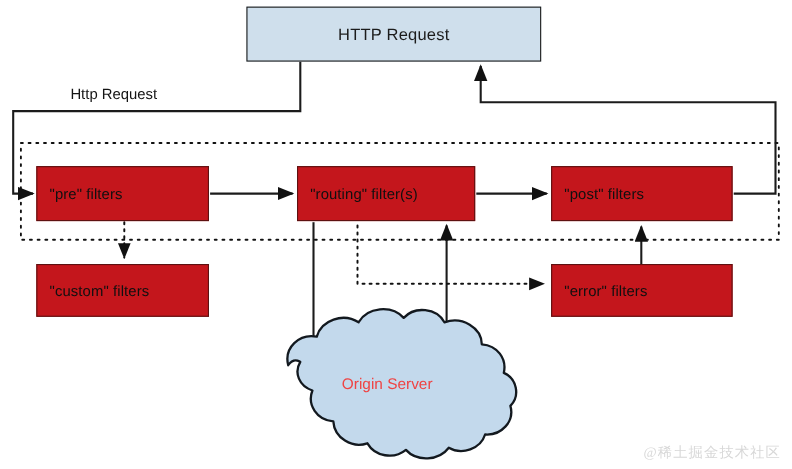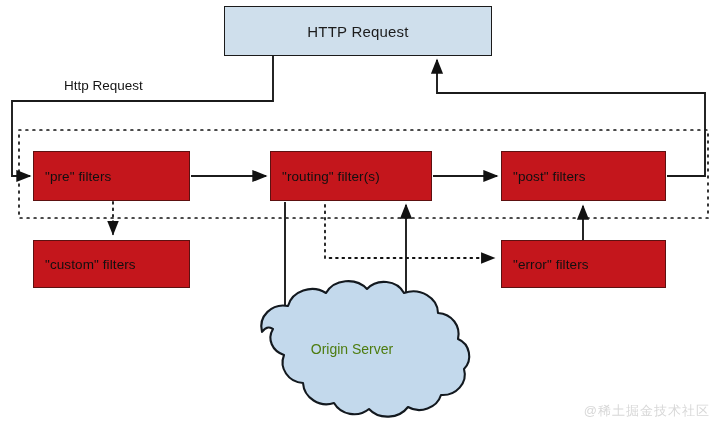--- a/index.html
+++ b/index.html
@@ -30,27 +30,27 @@
   .error-box{left:501px;top:240px;width:165px;height:48px;}
 
   .edge-label{
     position:absolute;font-size:13.5px;color:#141414;white-space:nowrap;
   }
   .lbl-request{left:64px;top:78px;}
   .lbl-response{left:521px;top:72px;}
 
   .cloud-label{
     position:absolute;left:262px;top:341px;width:180px;text-align:center;
-    font-size:14px;color:#4d7c0f;
+    font-size:14px;color:#ef4444;
   }
 
   .watermark{
     position:absolute;right:10px;bottom:6px;
     font-size:13px;color:#d8d8d8;letter-spacing:1px;
-    font-family:Liberation Sans, sans-serif;
+    font-family:Liberation Serif, serif;
   }
 </style>
 </head>
 <body>
 
 <div id="stage">
 
   <svg id="wires" viewBox="0 0 720 426" xmlns="http://www.w3.org/2000/svg">
     <defs>
       <marker id="arrow" markerWidth="9" markerHeight="9" refX="7.2" refY="3.2" orient="auto" markerUnits="strokeWidth">

